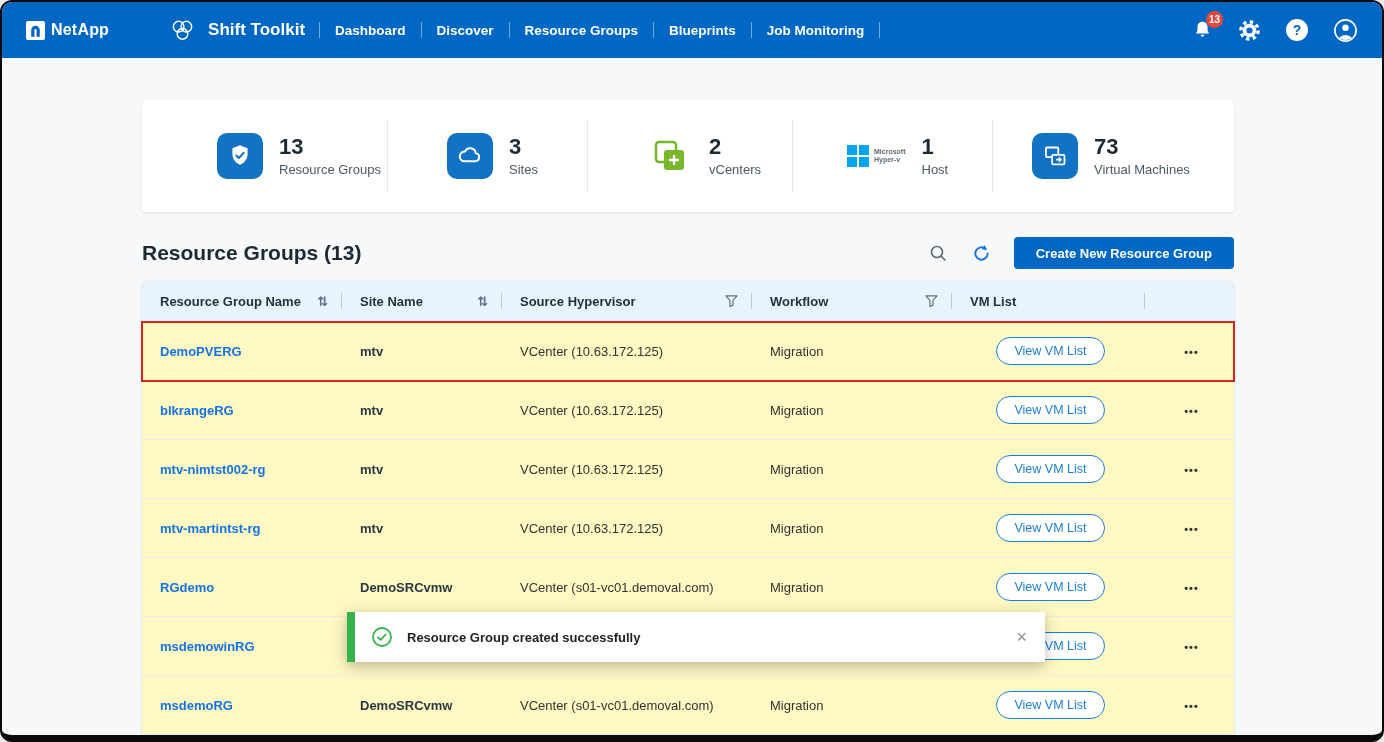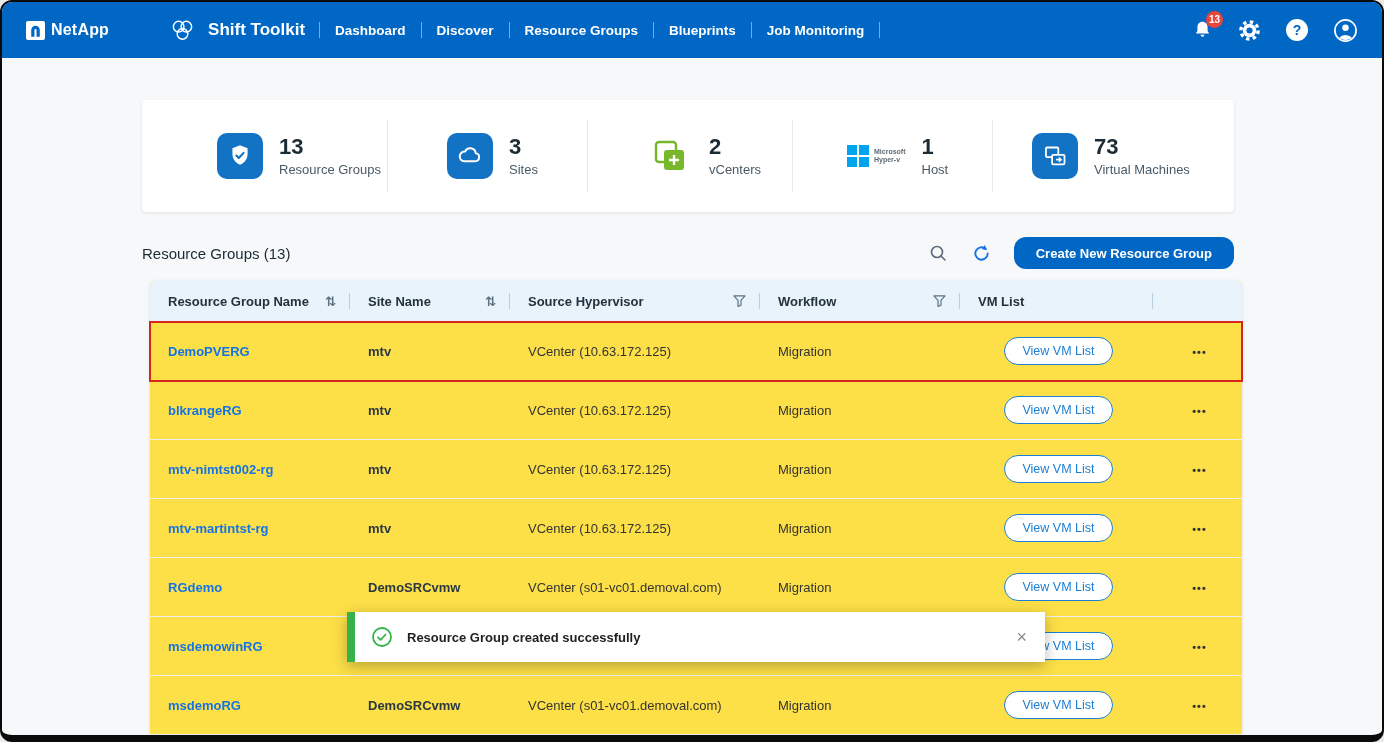--- a/index.html
+++ b/index.html
@@ -77,34 +77,34 @@
   .hyperv { display: flex; align-items: center; gap: 5px; }
   .ms-squares { display: grid; grid-template-columns: 10px 10px; grid-gap: 2px; }
   .ms-squares div { width: 10px; height: 10px; background: #00a4ef; }
   .ms-text { display: flex; flex-direction: column; line-height: 1.15; }
   .ms-text span { font-size: 7px; color: #5f6b75; font-weight: bold; white-space: nowrap; }
   
   .rg-toolbar {
     position: absolute; top: 234px; left: 140px; width: 1092px; height: 34px;
     display: flex; align-items: center;
   }
-  .rg-title { font-size: 15px; font-weight: normal; color: #1b2a33; }
+  .rg-title { font-size: 21px; font-weight: bold; color: #1b2a33; }
   .toolbar-actions { margin-left: auto; display: flex; align-items: center; gap: 21px; }
   .icon-btn { background: none; border: none; cursor: pointer; display: flex; align-items: center; padding: 2px; }
   .create-btn {
     height: 32px; padding: 0 22px;
     background: #0067c5; color: #fff;
     font-size: 13px; font-weight: bold;
-    border: none; border-radius: 12px; cursor: pointer;
+    border: none; border-radius: 4px; cursor: pointer;
     font-family: inherit; white-space: nowrap;
   }
   
   .table-card {
-    position: absolute; top: 278px; left: 148px; width: 1092px; height: 455px;
-    background: #fde047; border-radius: 6px 6px 0 0;
+    position: absolute; top: 278px; left: 140px; width: 1092px; height: 455px;
+    background: #fef9c3; border-radius: 6px 6px 0 0;
     box-shadow: 0 1px 3px rgba(0,0,0,.12);
   }
   .thead, .trow { display: grid; grid-template-columns: 200px 160px 250px 200px 193px 89px; }
   .thead { height: 42px; background: #e8f3fc; align-items: center; border-radius: 6px 6px 0 0; }
   .th {
     display: flex; align-items: center; justify-content: space-between;
     padding: 0 14px 0 18px; height: 100%; position: relative;
     font-size: 13px; font-weight: bold; color: #24323c; cursor: pointer;
   }
   .th:not(:last-child)::after {

